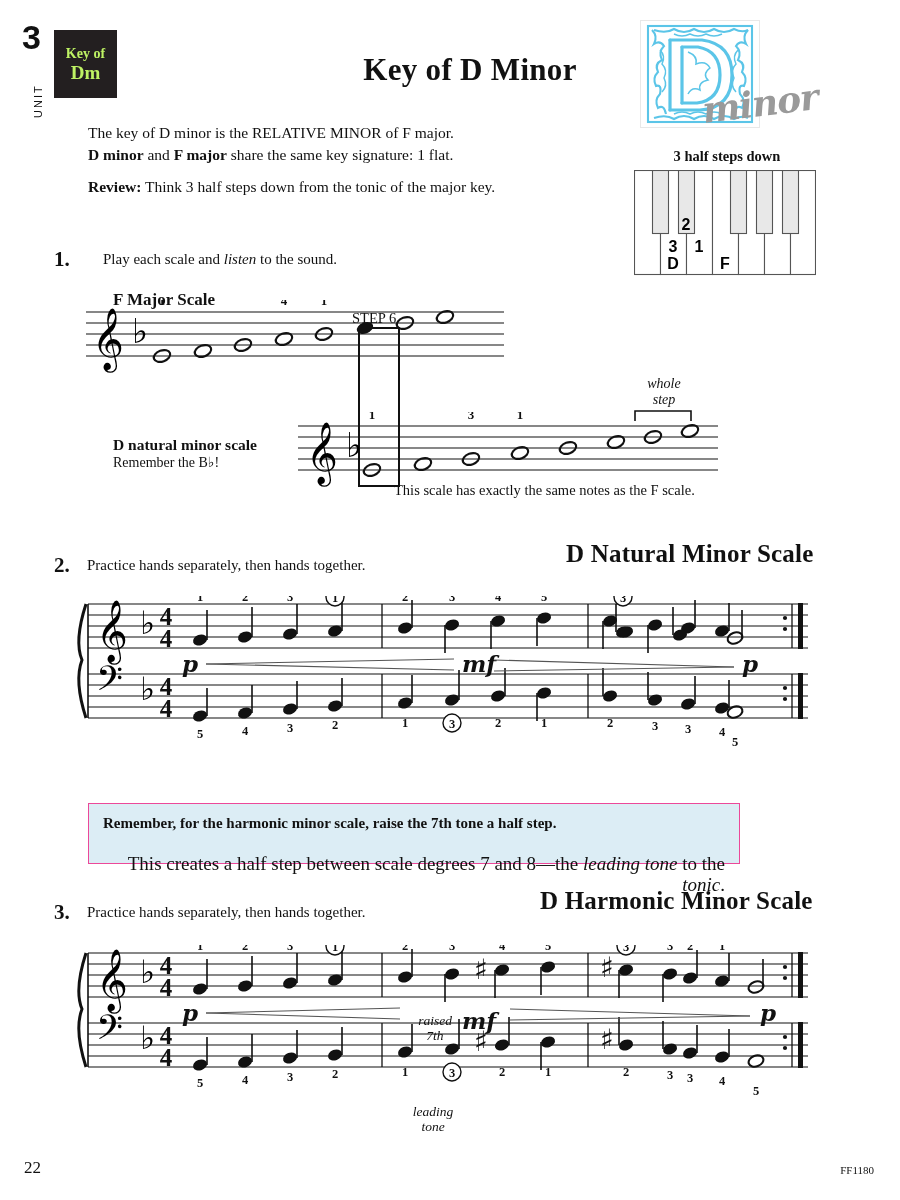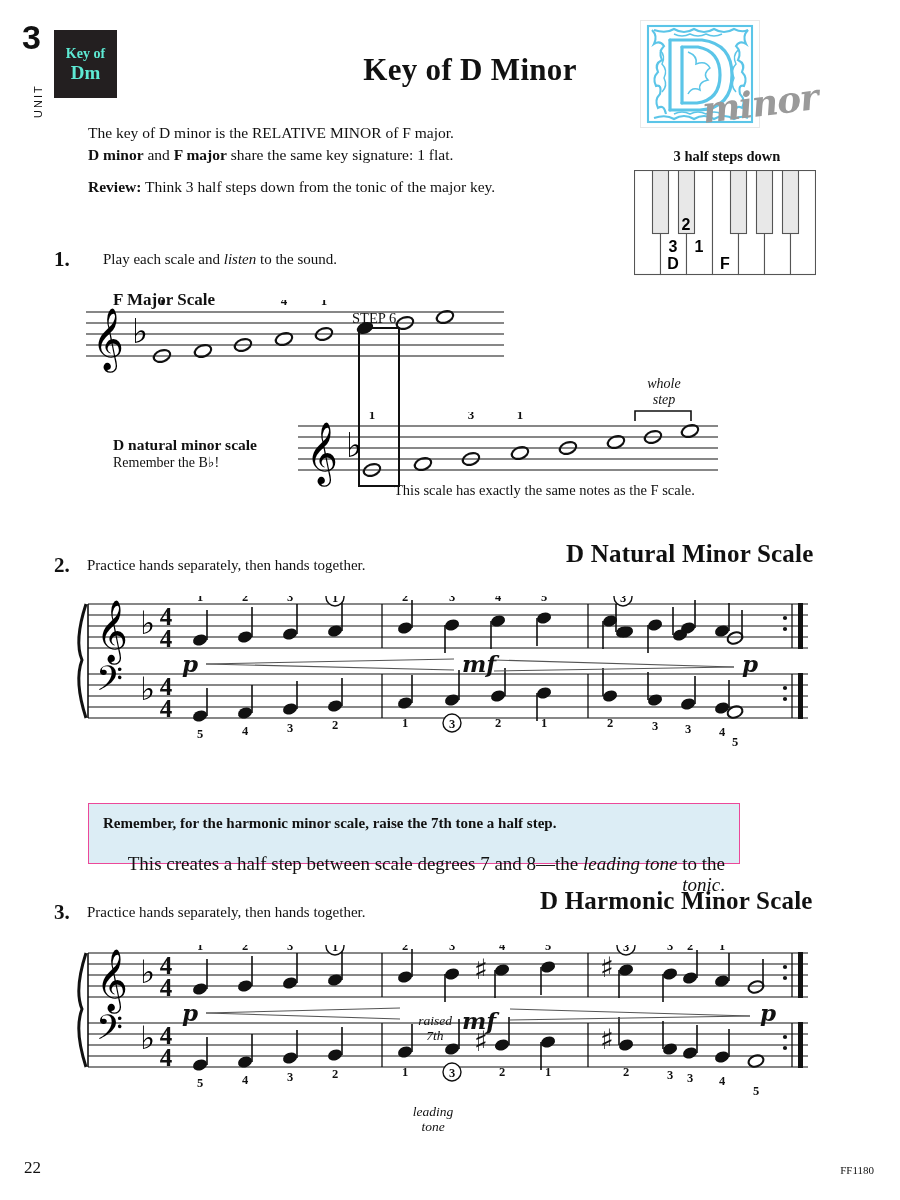--- a/index.html
+++ b/index.html
@@ -22,21 +22,21 @@
     font-weight:bold; font-size:34px; line-height:30px;
     position:absolute; top:0px; left:4px;
   }
   .unit-word {
     font-family:"Liberation Sans", sans-serif;
     font-size:11px; letter-spacing:2px;
     transform:rotate(-90deg); transform-origin:left top;
     position:absolute; left:14px; top:96px; white-space:nowrap;
   }
   .unit-box {
-    width:63px; height:68px; background:#231f20; color:#5eead4;
+    width:63px; height:68px; background:#231f20; color:#bef264;
     display:flex; flex-direction:column; align-items:center; justify-content:center;
     margin-left:2px; margin-top:8px;
   }
   .unit-box .l1 { font-size:14px; font-weight:bold; line-height:16px; }
   .unit-box .l2 { font-size:19px; font-weight:bold; line-height:21px; }
 
   
   .page-title {
     position:absolute; left:300px; top:52px; width:340px; text-align:center;
     font-size:31px; font-weight:bold; letter-spacing:0.3px;

